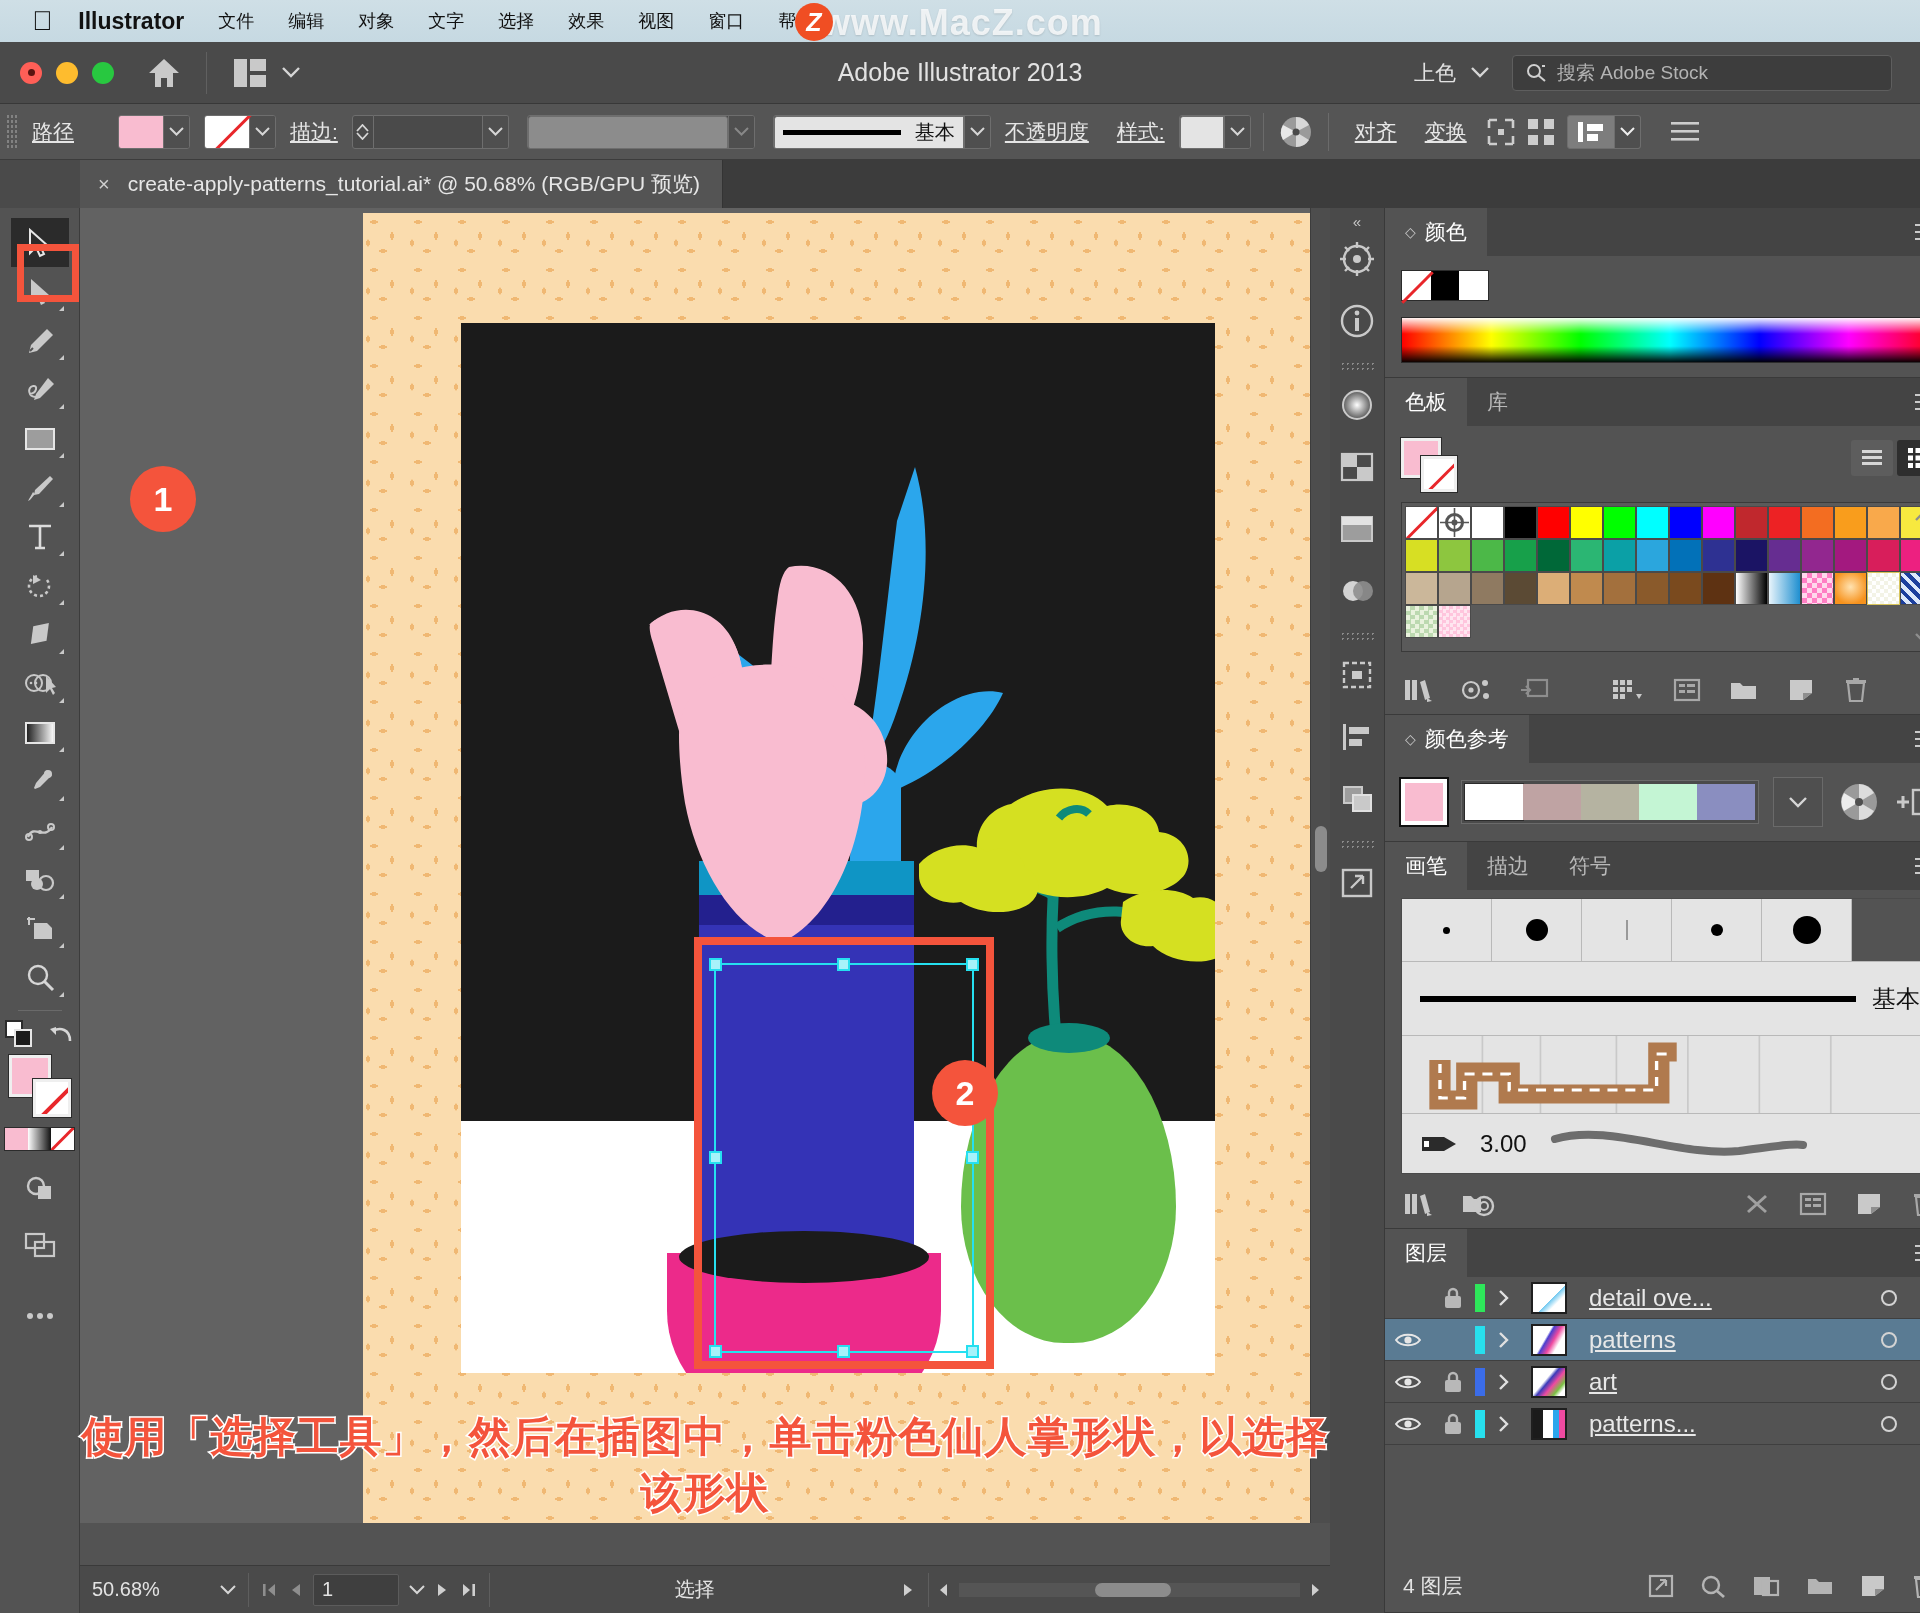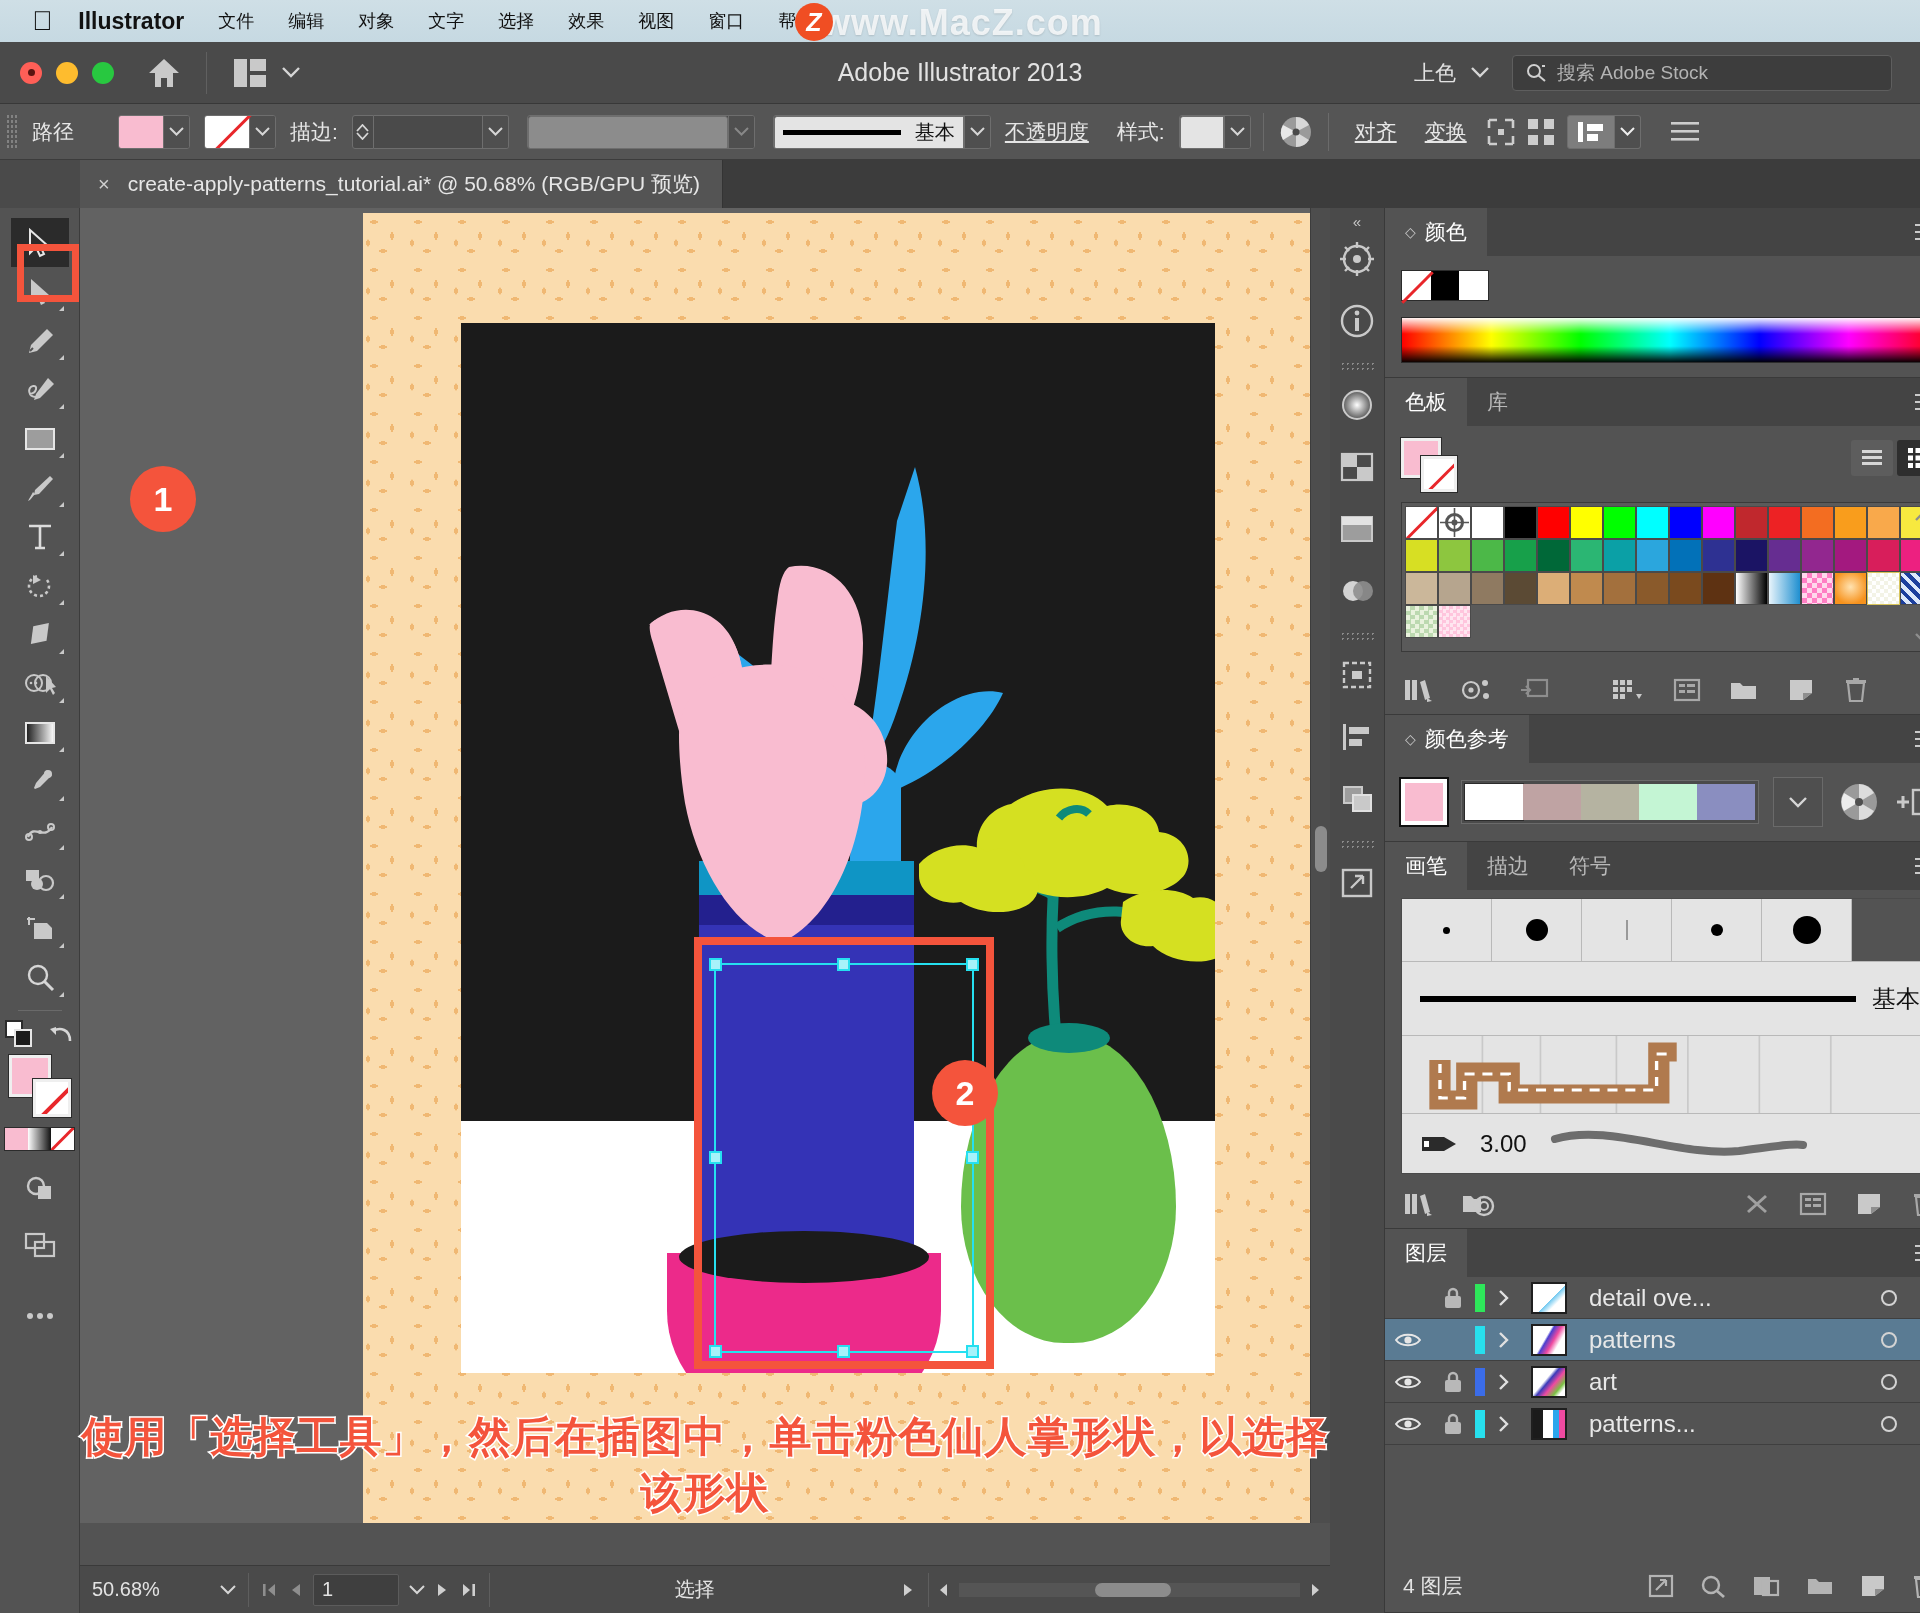--- a/index.html
+++ b/index.html
@@ -60,21 +60,21 @@
   #stocksearch .ph { color:#b4b4b4; font-size:19px; }
   
   #ctrlbar {
     position:absolute; left:0; top:104px; width:1920px; height:56px;
     background:#555; border-bottom:1px solid #3c3c3c;
     display:flex; align-items:center; gap:0;
   }
   .grip { width:12px; height:36px; margin-left:6px;
     background-image:radial-gradient(#8a8a8a 1px, transparent 1px);
     background-size:4px 5px; opacity:.85; }
-  #ctrlbar .lbl { font-size:21px; color:#e6e6e6; margin:0 14px; white-space:nowrap; }
+  #ctrlbar .lbl { font-size:21px; color:#e6e6e6; margin:0 14px; white-space:nowrap;text-decoration:underline; }
   .swbtn { display:flex; height:34px; border:1px solid #6e6e6e; border-radius:3px;
     overflow:hidden; background:#4a4a4a; }
   .swbtn .sw { width:44px; height:100%; }
   .swbtn .car { width:26px; display:flex; align-items:center; justify-content:center;
     background:#4f4f4f; border-left:1px solid #6e6e6e; }
   .nonesw { background:#fff; position:relative; }
   .nonesw::after{content:""; position:absolute; left:-6px; top:50%; width:150%;
     height:3px; background:#e8262a; transform:rotate(-45deg); transform-origin:center;}
   .stepper { display:flex; flex-direction:column; justify-content:center;
     width:22px; height:34px; border:1px solid #6e6e6e; border-radius:3px 0 0 3px;
@@ -270,21 +270,21 @@
   
   .lrow { display:flex; align-items:center; height:42px; border-bottom:1px solid #3f3f3f;
     font-size:24px; color:#e8e8e8; }
   .lrow.sel { background:#5a7b93; }
   .lcell { display:flex; align-items:center; justify-content:center; }
   .lcell.eye { width:46px; } .lcell.lock { width:44px; }
   .lcell.clr { width:10px; height:28px; }
   .lcell.arrow { width:38px; }
   .lcell.thumb { width:52px; }
   .lthumb { width:36px; height:32px; background:#fff; border:2px solid #1f1f1f; }
-  .lname { flex:1; padding-left:14px; white-space:nowrap; overflow:hidden; }
+  .lname { flex:1; padding-left:14px; white-space:nowrap; overflow:hidden;text-decoration:underline; }
   .ltarget { width:52px; display:flex; align-items:center; justify-content:center; }
   .tcircle { width:16px; height:16px; border:2px solid #d3d3d3; border-radius:50%; }
   .lsel { width:40px; display:flex; align-items:center; justify-content:center; }
   #layerfoot { display:flex; align-items:center; gap:24px; padding:0 18px; height:52px;
     font-size:21px; color:#e3e3e3; }
   #layerfoot .sp { flex:1; }
   svg { display:block; }
 </style>
 </head>
 <body>

